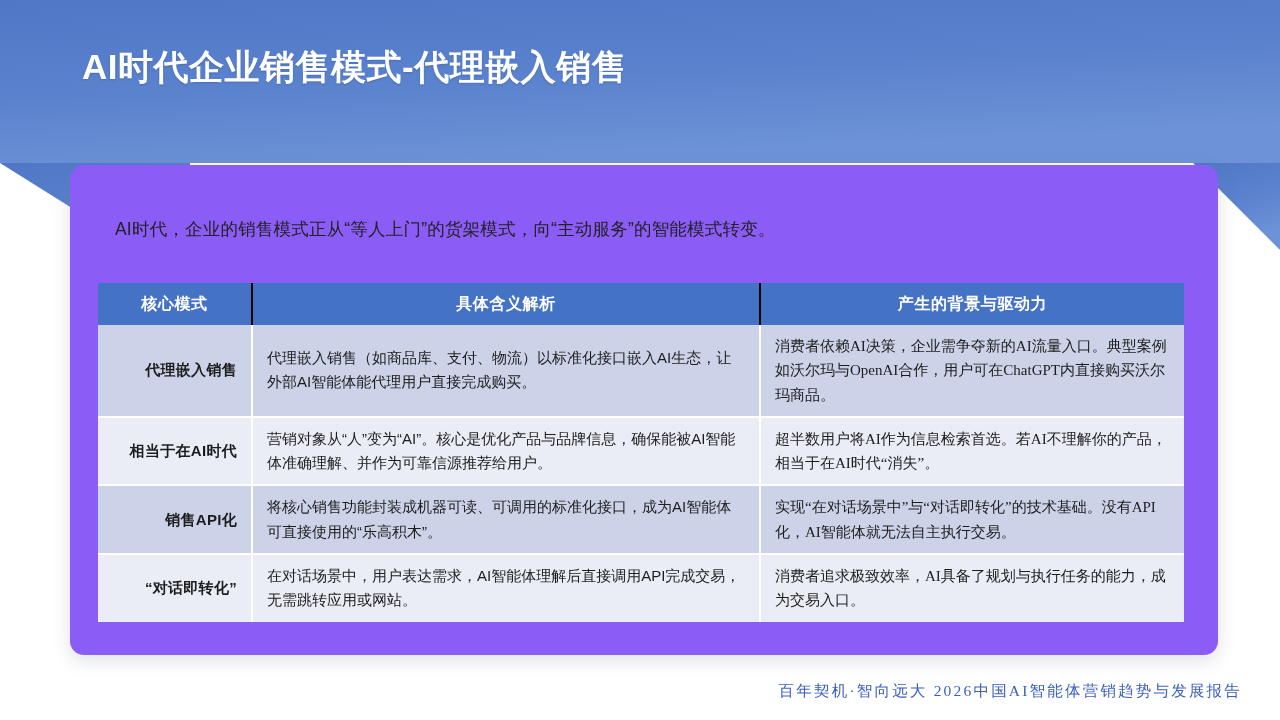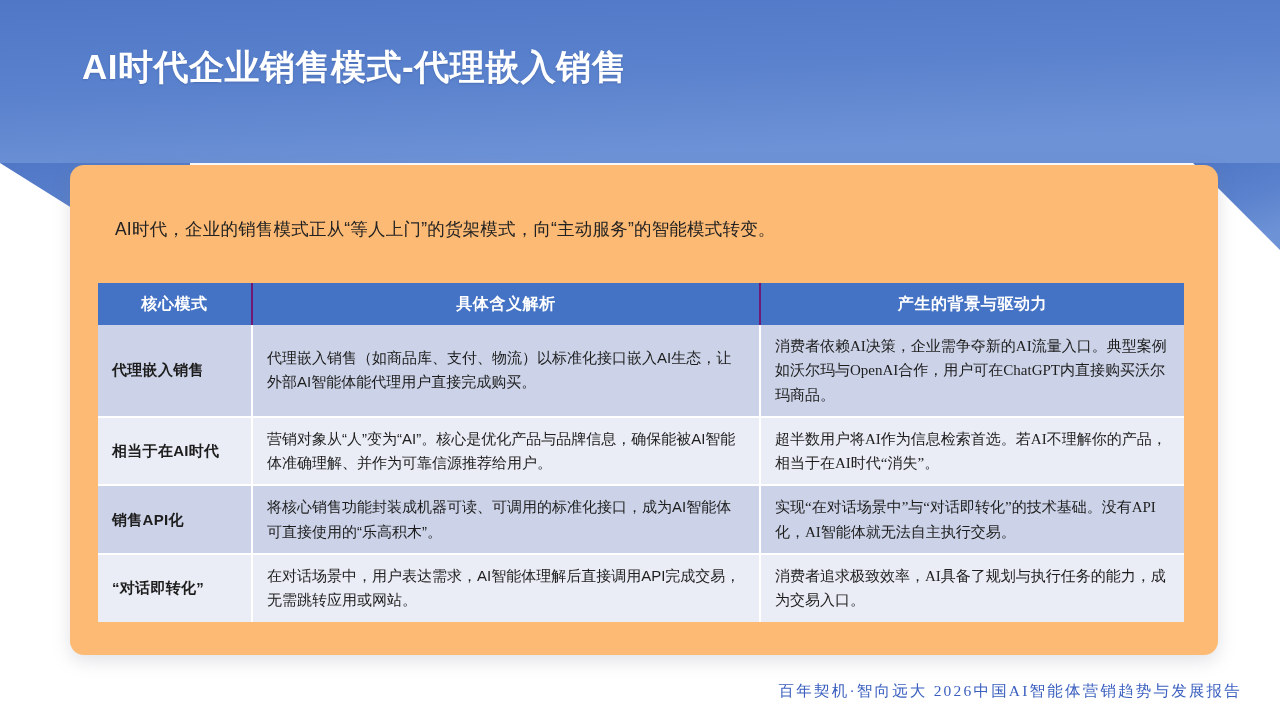--- a/index.html
+++ b/index.html
@@ -37,21 +37,21 @@
     text-shadow: 0 1px 2px rgba(30,55,110,0.25);
   }
 
   
   #content-card {
     position: absolute;
     left: 70px;
     top: 165px;
     width: 1148px;
     height: 490px;
-    background: #fdba74;
+    background: #8b5cf6;
     border-radius: 14px;
     box-shadow: 0 6px 18px rgba(120,125,140,0.22);
   }
 
   #intro-text {
     position: absolute;
     left: 45px;
     top: 50px;
     width: 1050px;
     font-size: 17.5px;
@@ -71,21 +71,21 @@
     table-layout: fixed;
   }
   #mode-table th {
     background: #4472c4;
     color: #ffffff;
     font-size: 16px;
     font-weight: 700;
     height: 40px;
     text-align: center;
     vertical-align: middle;
-    border-right: 2px solid #701a75;
+    border-right: 2px solid #000000;
     letter-spacing: 0.6px;
   }
   #mode-table th:last-child { border-right: none; }
 
   #mode-table td {
     border-right: 2px solid #ffffff;
     border-bottom: 2px solid #ffffff;
     vertical-align: middle;
     font-size: 15px;
     color: #1d1d1d;
@@ -93,21 +93,21 @@
     padding: 9px 14px;
   }
   #mode-table td:last-child { border-right: none; font-family: Liberation Serif, serif; }
   #mode-table tr:last-child td { border-bottom: none; }
 
   .col-mode { width: 155px; }
   .col-meaning { width: 508px; }
   .col-bg { width: 423px; }
 
   td.cell-mode {
-    text-align: left;
+    text-align: right;
     font-weight: 700;
     font-size: 15.5px;
     padding: 9px 6px;
     letter-spacing: 0.3px;
   }
   tr.row-dark td { background: #ccd3e8; }
   tr.row-light td { background: #eaedf6; }
 
   
   #footer-note {

